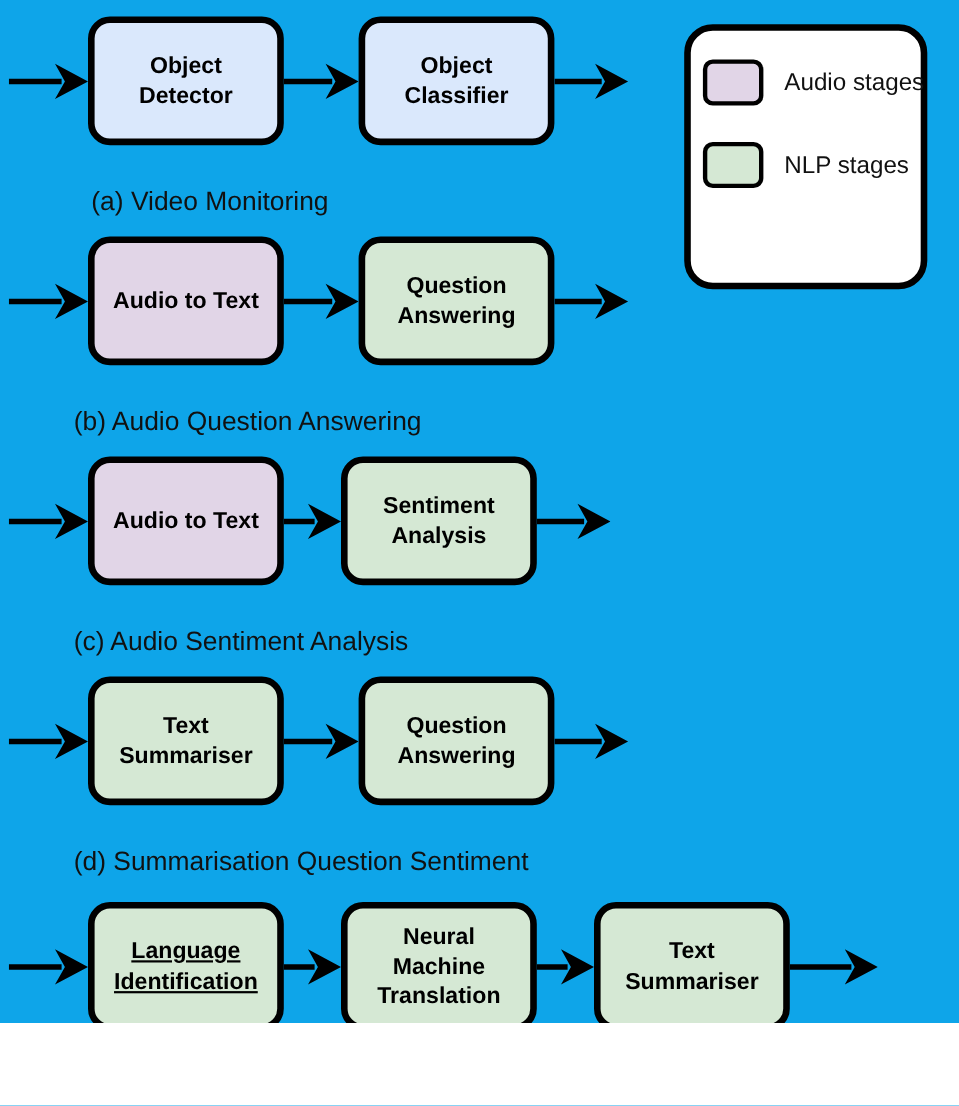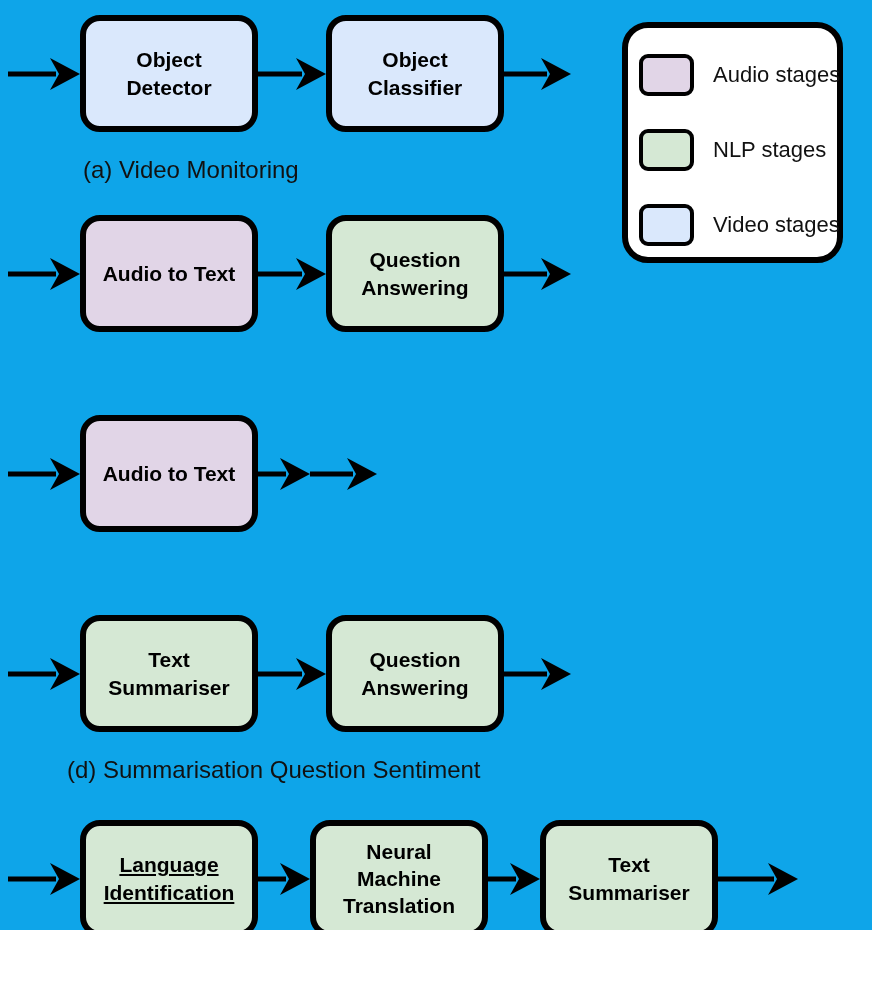--- a/index.html
+++ b/index.html
@@ -22,21 +22,21 @@
     border-radius:20px;
     display:flex;align-items:center;justify-content:center;
     text-align:center;
     font-weight:bold;
     font-size:21px;
     line-height:1.3;
     white-space:pre-line;
     color:#000;
   }
   .caption{
-    margin-top:24px;
+    margin-top:38px;
     font-size:24px;
     color:#111;
     white-space:nowrap;
   }
   .legend{
     position:absolute;left:622px;top:22px;
     box-sizing:border-box;
     width:221px;height:241px;
     border:6px solid #000;
     border-radius:26px;
@@ -99,37 +99,41 @@
             <line x1="0" y1="18" x2="44" y2="18" stroke="#000000" stroke-width="5"></line>
             <polygon points="38,2 68,18 38,34 47,18" fill="#000000"></polygon>
           </svg>
           <div class="stage-box" style="background: rgb(213, 232, 212);">Question
 Answering</div>
           <svg width="67" height="36" class="arrow">
             <line x1="0" y1="18" x2="43" y2="18" stroke="#000000" stroke-width="5"></line>
             <polygon points="37,2 67,18 37,34 46,18" fill="#000000"></polygon>
           </svg>
         </div>
+        <div class="caption" style="padding-left: 59px;">(b) Audio Question Answering</div>
       </div>
       <div class="pipeline" style="top: 415px;">
         <div class="flow">
           <svg width="72" height="36" class="arrow">
             <line x1="0" y1="18" x2="48" y2="18" stroke="#000000" stroke-width="5"></line>
             <polygon points="42,2 72,18 42,34 51,18" fill="#000000"></polygon>
           </svg>
           <div class="stage-box" style="background: rgb(225, 213, 231);">Audio to Text</div>
           <svg width="52" height="36" class="arrow">
             <line x1="0" y1="18" x2="28" y2="18" stroke="#000000" stroke-width="5"></line>
             <polygon points="22,2 52,18 22,34 31,18" fill="#000000"></polygon>
           </svg>
+          <div class="stage-box" style="background: rgb(213, 232, 212);">Sentiment
+Analysis</div>
           <svg width="67" height="36" class="arrow">
             <line x1="0" y1="18" x2="43" y2="18" stroke="#000000" stroke-width="5"></line>
             <polygon points="37,2 67,18 37,34 46,18" fill="#000000"></polygon>
           </svg>
         </div>
+        <div class="caption" style="padding-left: 59px;">(c) Audio Sentiment Analysis</div>
       </div>
       <div class="pipeline" style="top: 615px;">
         <div class="flow">
           <svg width="72" height="36" class="arrow">
             <line x1="0" y1="18" x2="48" y2="18" stroke="#000000" stroke-width="5"></line>
             <polygon points="42,2 72,18 42,34 51,18" fill="#000000"></polygon>
           </svg>
           <div class="stage-box" style="background: rgb(213, 232, 212);">Text
 Summariser</div>
           <svg width="68" height="36" class="arrow">
@@ -176,19 +180,15 @@
 
   <div class="legend">
     <div class="legend-row">
       <span class="swatch" style="background: rgb(225, 213, 231);"></span>
       <span class="legend-label">Audio stages</span>
     </div>
     <div class="legend-row">
       <span class="swatch" style="background: rgb(213, 232, 212);"></span>
       <span class="legend-label">NLP stages</span>
     </div>
-    <div class="legend-row">
-      <span class="swatch" style="background: rgb(218, 232, 252);"></span>
-      <span class="legend-label">Video stages</span>
-    </div>
   </div>
 
 </div>
 
 </body></html>

